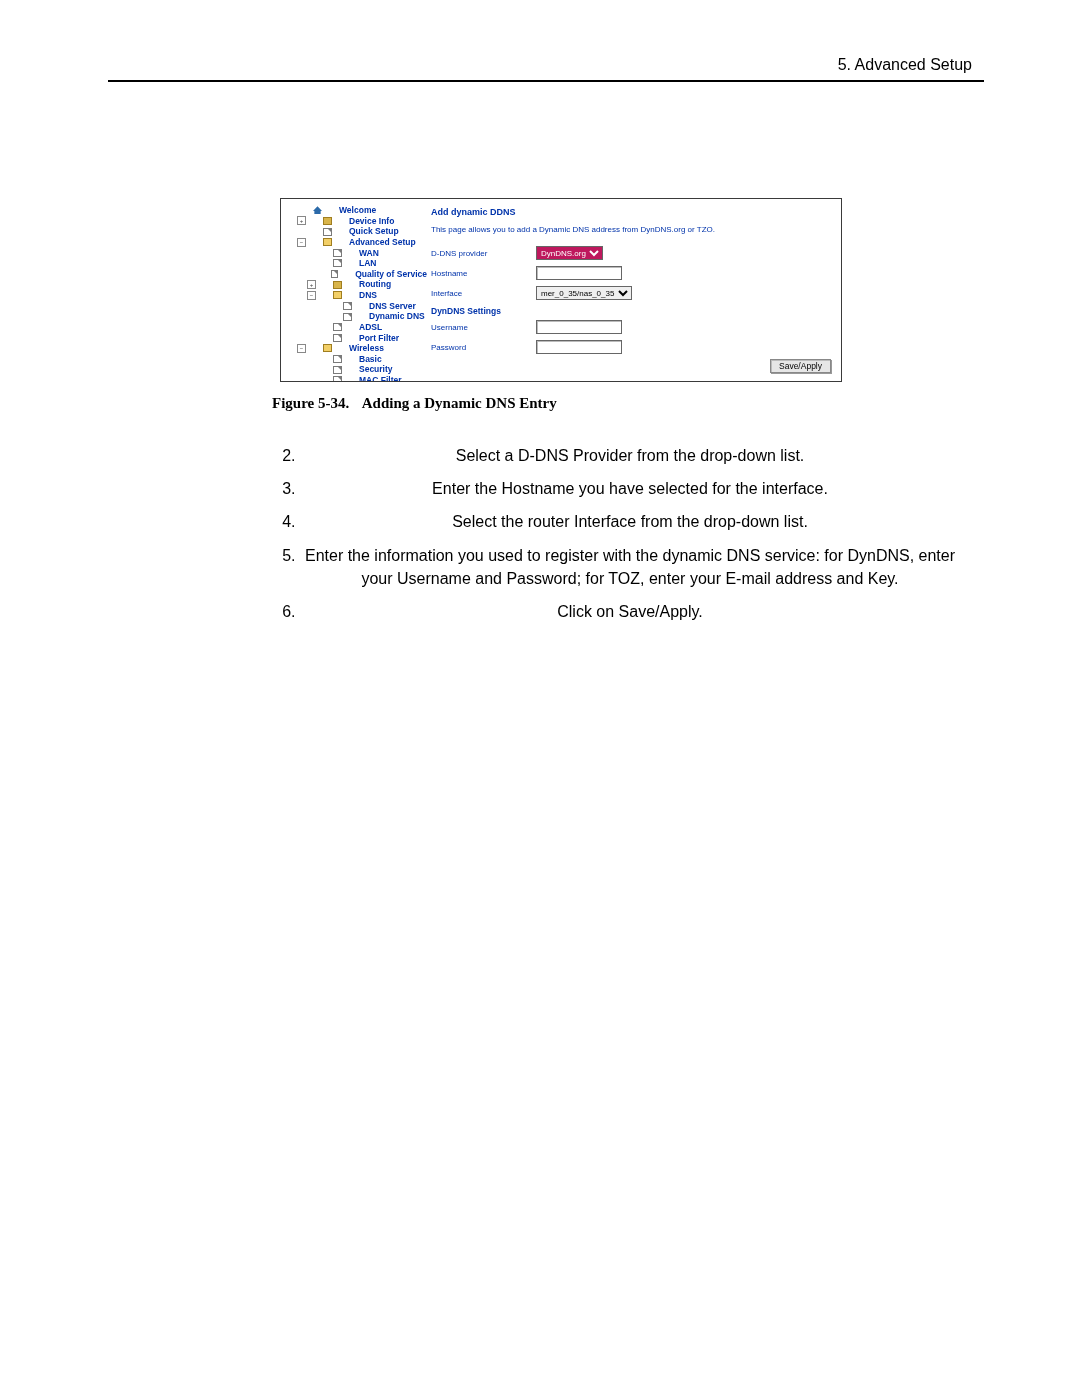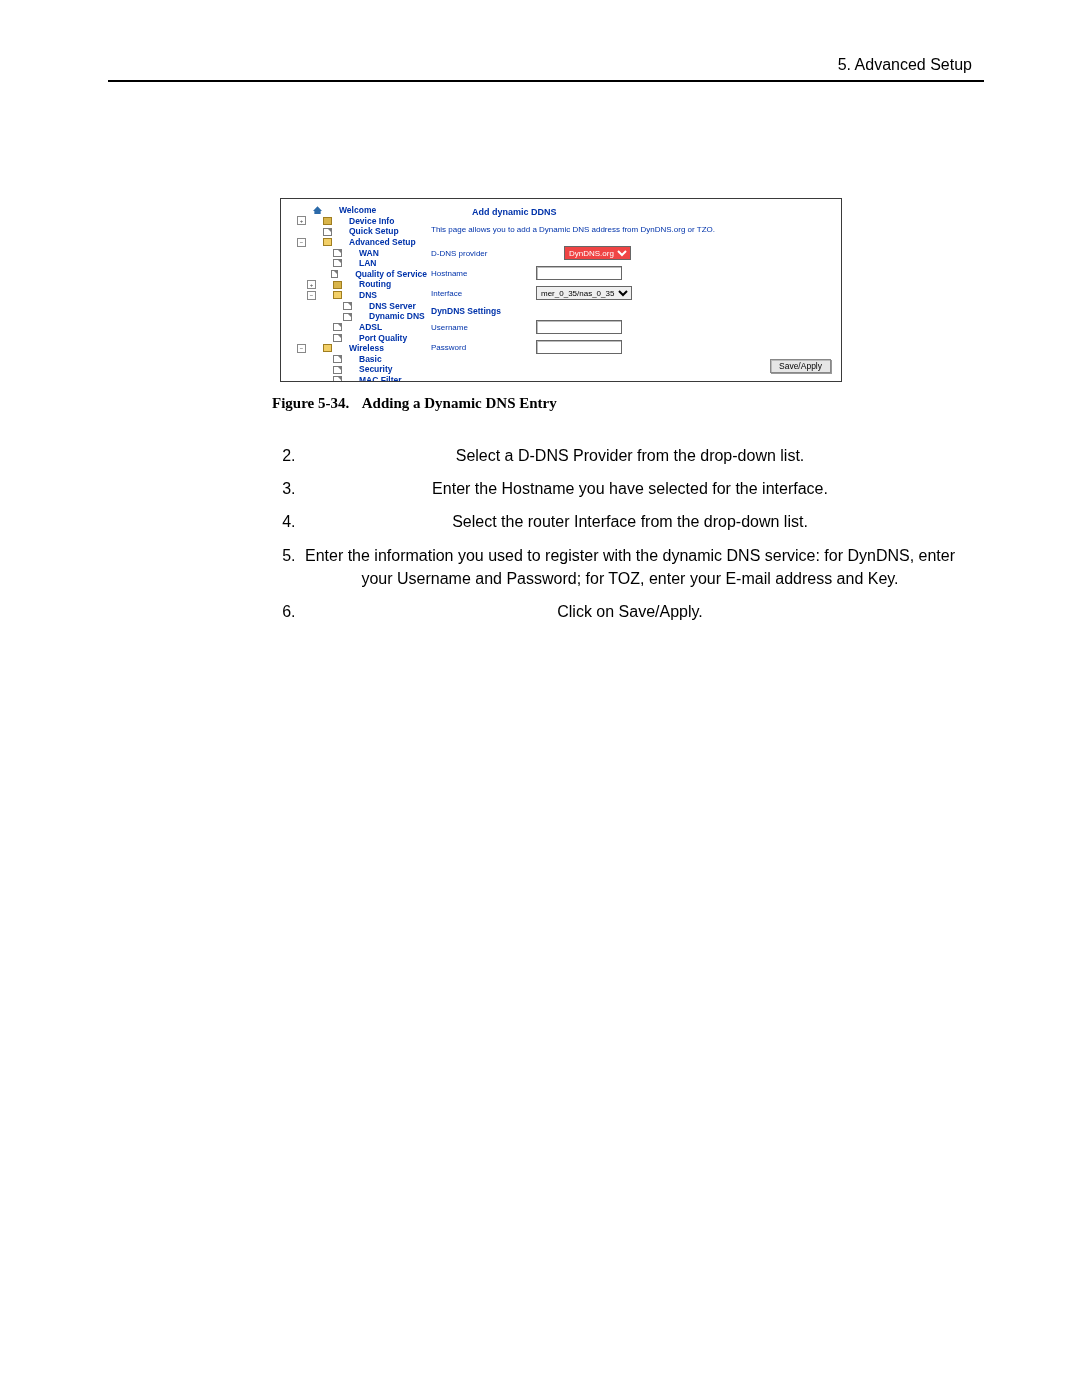--- a/index.html
+++ b/index.html
@@ -113,39 +113,38 @@
   .ind2{padding-left:20px}
   .ind3{padding-left:30px}
 
   .shot .content {
     position:absolute;
     left:150px; top:8px; right:8px;
   }
   .content .ctitle{
     color:#0033aa; font-weight:bold; font-size:9px;
     margin-bottom:8px;
-    margin-left:41px;
   }
   .content .chelp{
     color:#0033aa; font-size:8px;
     margin-bottom:12px;
   }
   .form-row{
     display:flex; align-items:center;
     margin-bottom:6px;
   }
   .form-row .flabel{
     width:105px; color:#0033aa; font-size:8px;
   }
   .form-row select{
     font-size:8px; height:14px;
     border:1px solid #666;
   }
   .form-row select.provider{
-    background:#ef4444; color:#fff;margin-left:28px;
+    background:#be185d; color:#fff;
   }
   .form-row input[type=text], .form-row input[type=password]{
     font-size:8px; height:12px; width:80px;
     border:1px solid #666;
     box-shadow: inset 1px 1px 0 #bbb;
     padding:0 2px;
   }
   .sect-head{
     color:#0033aa; font-weight:bold; font-size:8.5px;
     margin:4px 0 4px 0;
@@ -251,21 +250,21 @@
           <a>Dynamic DNS</a>
         </div>
       <div class="tree-item ind2">
           <span class="expander"></span>
           <span class="page-icon"></span>
           <a>ADSL</a>
         </div>
       <div class="tree-item ind2">
           <span class="expander"></span>
           <span class="page-icon"></span>
-          <a>Port Quality</a>
+          <a>Port Filter</a>
         </div>
       <div class="tree-item has-exp ind1">
           <span class="expander">−</span>
           <span class="folder-icon open"></span>
           <a>Wireless</a>
         </div>
       <div class="tree-item ind2">
           <span class="expander"></span>
           <span class="page-icon"></span>
           <a>Basic</a>

